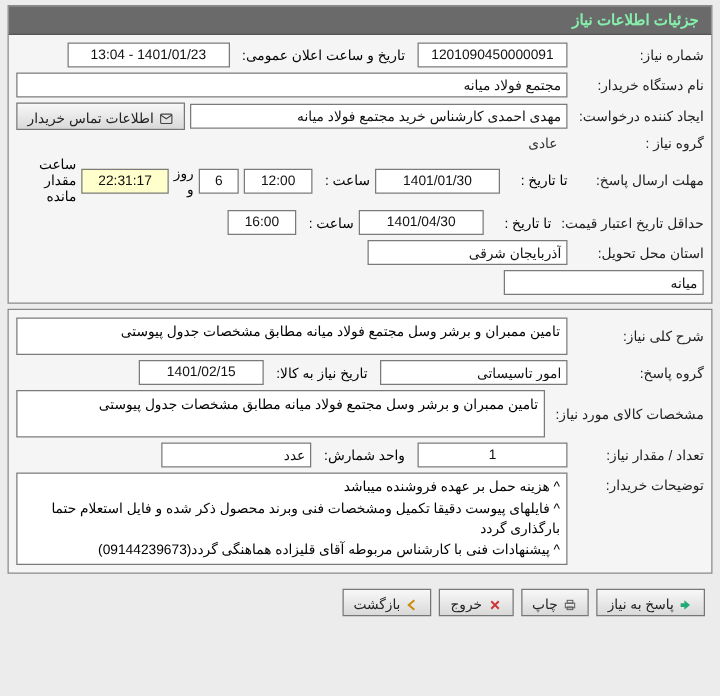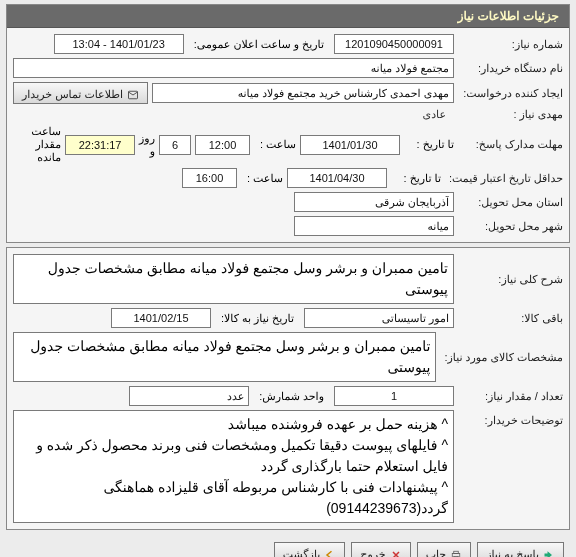--- a/index.html
+++ b/index.html
@@ -10,21 +10,21 @@
     width: 576px;
     direction: rtl;
   }
   .panel {
     border: 1px solid #888;
     margin: 4px 6px;
     background: #f5f5f5;
   }
   .panel-header {
     background: #6a6a6a;
-    color: #fef9c3;
+    color: #86efac;
     padding: 4px 10px;
     font-weight: bold;
     font-size: 12px;
     border-bottom: 1px solid #555;
   }
   .panel-body { padding: 4px 6px; }
   .row {
     display: flex;
     align-items: center;
     padding: 2px 0;
@@ -56,21 +56,21 @@
     height: 22px;
     color: #222;
     display: inline-flex;
     align-items: flex-end;
     gap: 4px;
   }
   .textarea {
     background: #fff;
     border: 1px solid #7a7a7a;
     padding: 3px 5px;
-    font-size: 14px;
+    font-size: 11px;
     min-height: 30px;
     flex: 1;
     line-height: 1.5;
     text-align: right;
   }
   .static-val {
     color: #333;
     padding: 0 8px;
   }
   .action-bar {
@@ -108,26 +108,26 @@
           <svg viewBox="0 0 16 16" width="12" height="12">
               <rect x="2" y="3" width="12" height="10" rx="1" fill="none" stroke="#444" stroke-width="1.2"></rect>
               <path d="M2 4l6 4 6-4" fill="none" stroke="#444" stroke-width="1.2"></path>
             </svg>
         </span>
         <span>اطلاعات تماس خریدار</span>
       </button>
     </div>
 
     <div class="row">
-      <span class="label">مهدی نیاز :</span>
+      <span class="label">گروه نیاز :</span>
       <span class="static-val">عادی</span>
     </div>
 
     <div class="row">
-      <span class="label">مهلت مدارک پاسخ:</span>
+      <span class="label">مهلت ارسال پاسخ:</span>
       <span class="label2" style="min-width:50px">تا تاریخ :</span>
       <input class="input input-center" style="width: 100px;" value="1401/01/30">
       <span class="label2" style="min-width:42px">ساعت :</span>
       <input class="input input-center" style="width: 55px;" value="12:00">
       <input class="input input-center" style="width: 32px;" value="6">
       <span>روز و</span>
       <input class="input input-center" style="width: 70px; background: rgb(255, 255, 204);" value="22:31:17">
       <span>ساعت مقدار مانده</span>
     </div>
 
@@ -138,37 +138,36 @@
       <span class="label2" style="min-width:42px">ساعت :</span>
       <input class="input input-center" style="width: 55px;" value="16:00">
     </div>
 
     <div class="row">
       <span class="label">استان محل تحویل:</span>
       <input class="input" style="width: 160px;" value="آذربایجان شرقی">
     </div>
 
     <div class="row">
-      <span class="label">شهر محل تحویل:</span>
       <input class="input" style="width: 160px;" value="میانه">
     </div>
 
   </div>
 </div>
 
 <div class="panel">
   <div class="panel-body">
 
     <div class="row">
       <span class="label">شرح کلی نیاز:</span>
       <div class="textarea">تامین ممبران و برشر وسل   مجتمع فولاد میانه مطابق مشخصات جدول پیوستی</div>
     </div>
 
     <div class="row">
-      <span class="label">باقی کالا:</span>
+      <span class="label">گروه پاسخ:</span>
       <input class="input" style="width: 150px;" value="امور تاسیساتی">
       <span class="label2" style="min-width:auto;padding:0 6px">تاریخ نیاز به کالا:</span>
       <input class="input input-center" style="width: 100px;" value="1401/02/15">
     </div>
 
     <div class="row">
       <span class="label">مشخصات کالای مورد نیاز:</span>
       <div class="textarea" style="min-height:38px">تامین ممبران و برشر وسل   مجتمع فولاد میانه مطابق مشخصات جدول پیوستی</div>
     </div>
 

